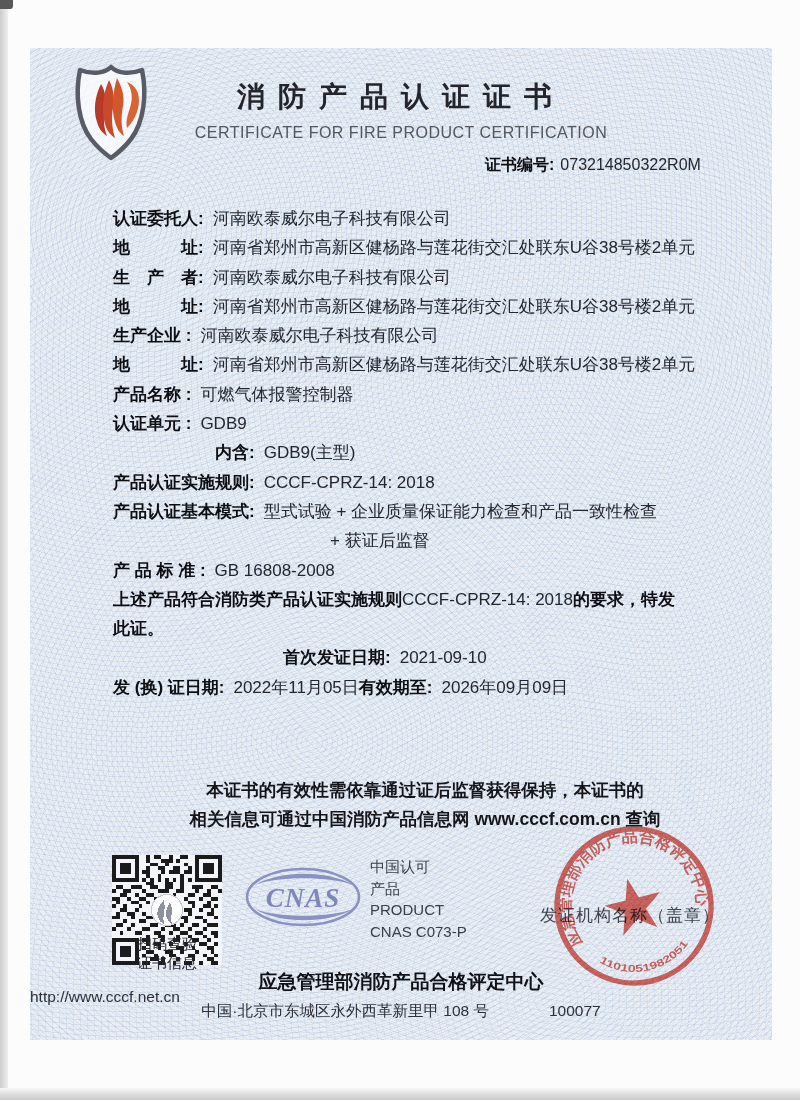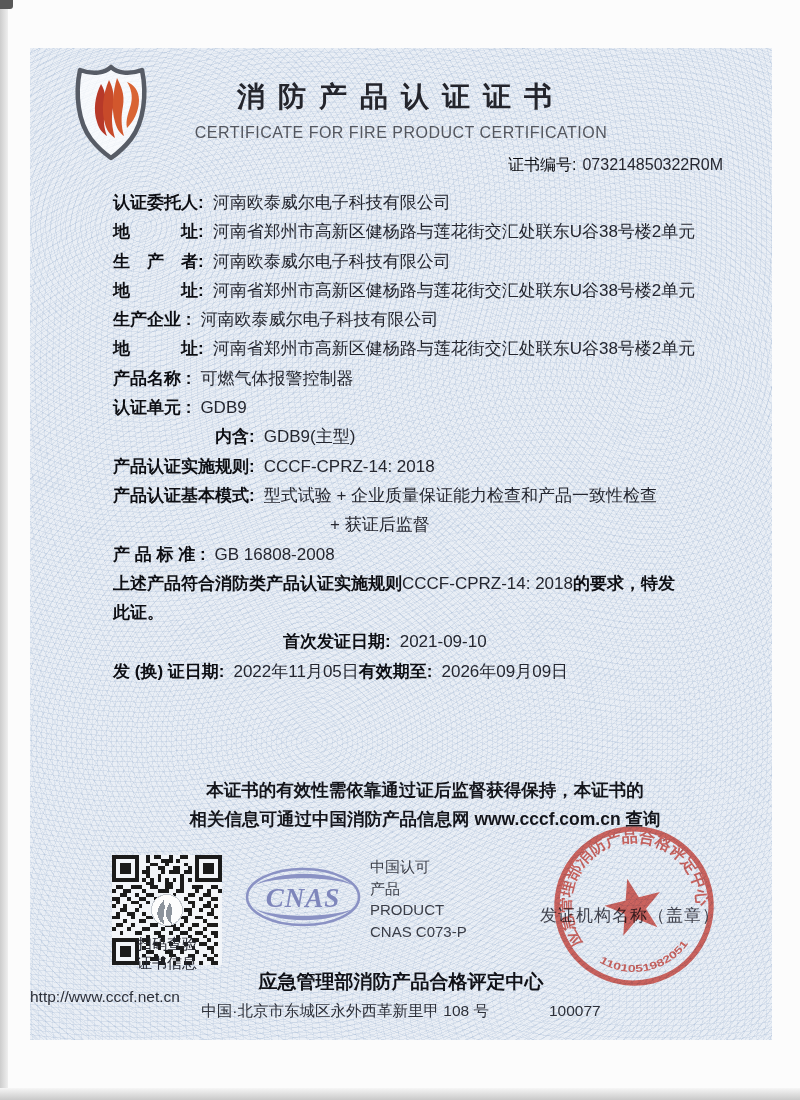--- a/index.html
+++ b/index.html
@@ -16,22 +16,22 @@
       repeating-radial-gradient(circle at 84% 32%, rgba(122,152,192,.13) 0 1px, transparent 1px 6px),
       repeating-radial-gradient(circle at 38% 70%, rgba(122,152,192,.13) 0 1px, transparent 1px 5px),
       repeating-radial-gradient(circle at 70% 96%, rgba(122,152,192,.11) 0 1px, transparent 1px 7px),
       #e9eef5;}
   .logo{position:absolute;left:40px;top:12px;width:82px;height:102px;}
   .title{position:absolute;left:0;right:0;top:30px;text-align:center;
     font-size:28px;font-weight:600;letter-spacing:13px;color:#24252c;}
   .subtitle{position:absolute;left:0;right:0;top:76px;text-align:center;
     font-size:16px;letter-spacing:.5px;color:#53565e;}
   .certno{position:absolute;left:455px;top:107px;font-size:16px;color:#15161c;white-space:nowrap;}
-  .certno .lbl{font-weight:400;margin-right:6px;margin-left:23px;}
-  .rows{position:absolute;left:83px;top:140px;right:8px;font-size:17px;}
+  .certno .lbl{font-weight:700;margin-right:6px;}
+  .rows{position:absolute;left:83px;top:156px;right:8px;font-size:17px;}
   .row{line-height:29.3px;white-space:nowrap;}
   .lbl{font-weight:700;color:#0d0e13;margin-right:9px;}
   .val{color:#24262f;}
   .indent1{padding-left:102px;}
   .indent2{padding-left:217px;}
   .first-issue{padding-left:170px;}
   .b{font-weight:700;color:#0d0e13;}
   .gap-l{}
   .notice{position:absolute;left:0;right:0;top:728px;text-align:center;
     font-size:17.5px;font-weight:600;line-height:28.5px;color:#14151b;padding-left:48px;}

